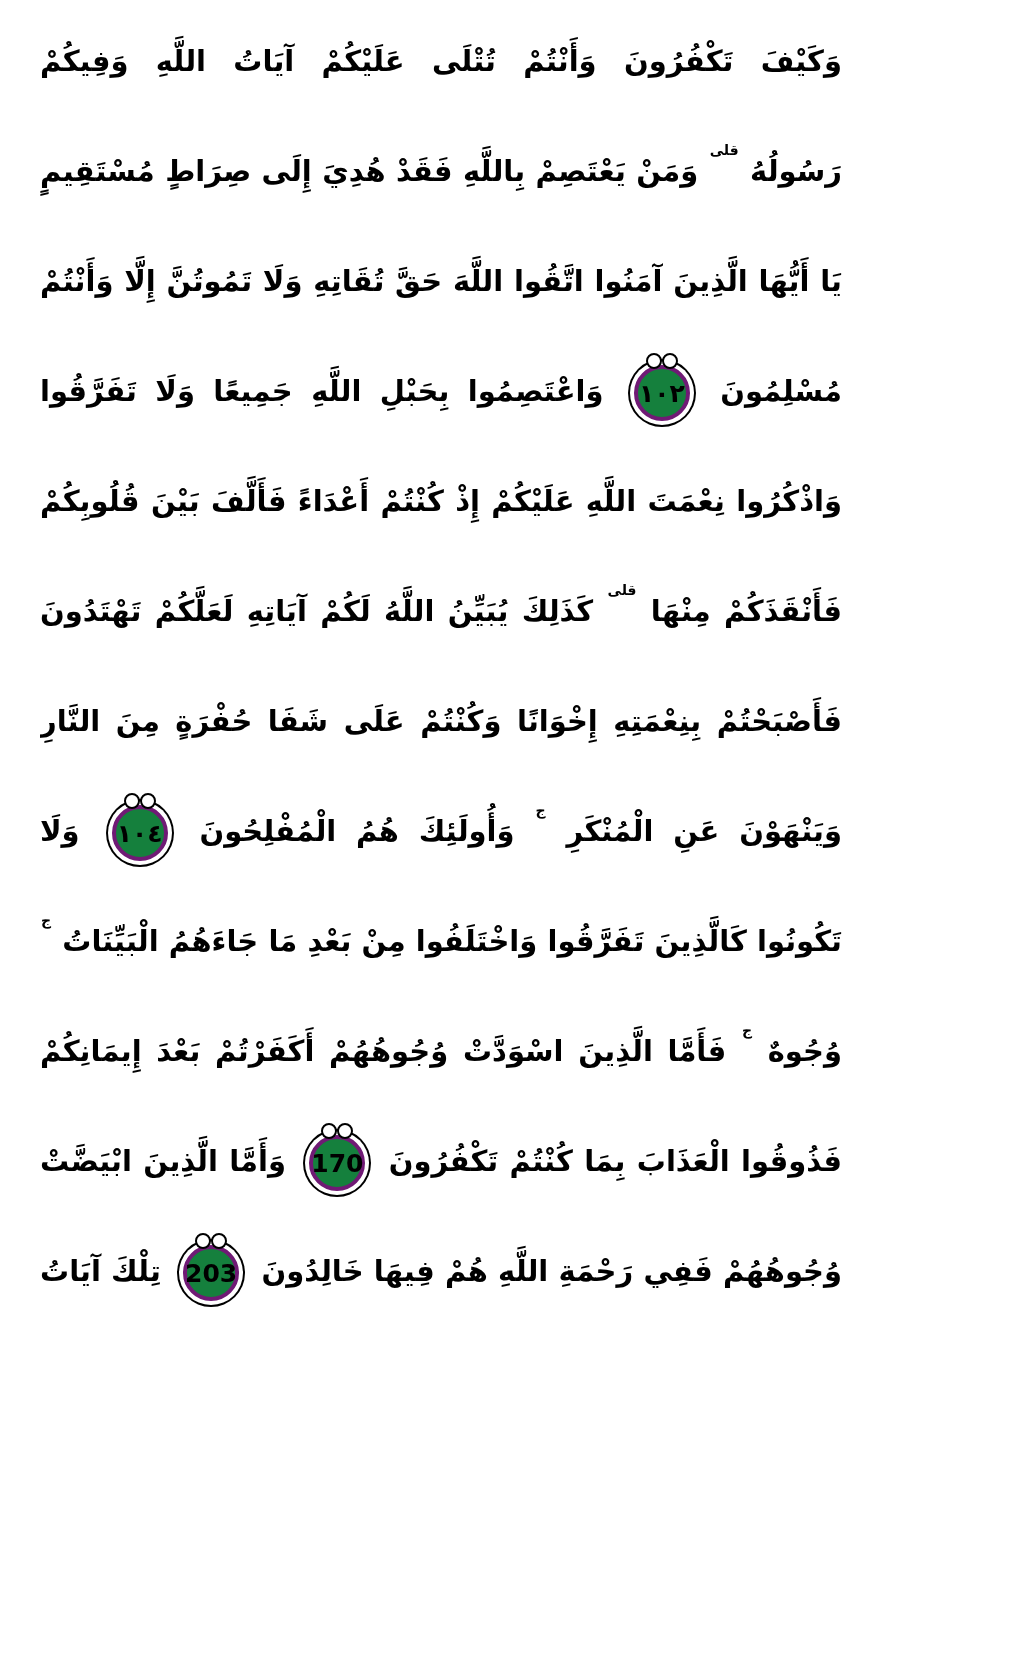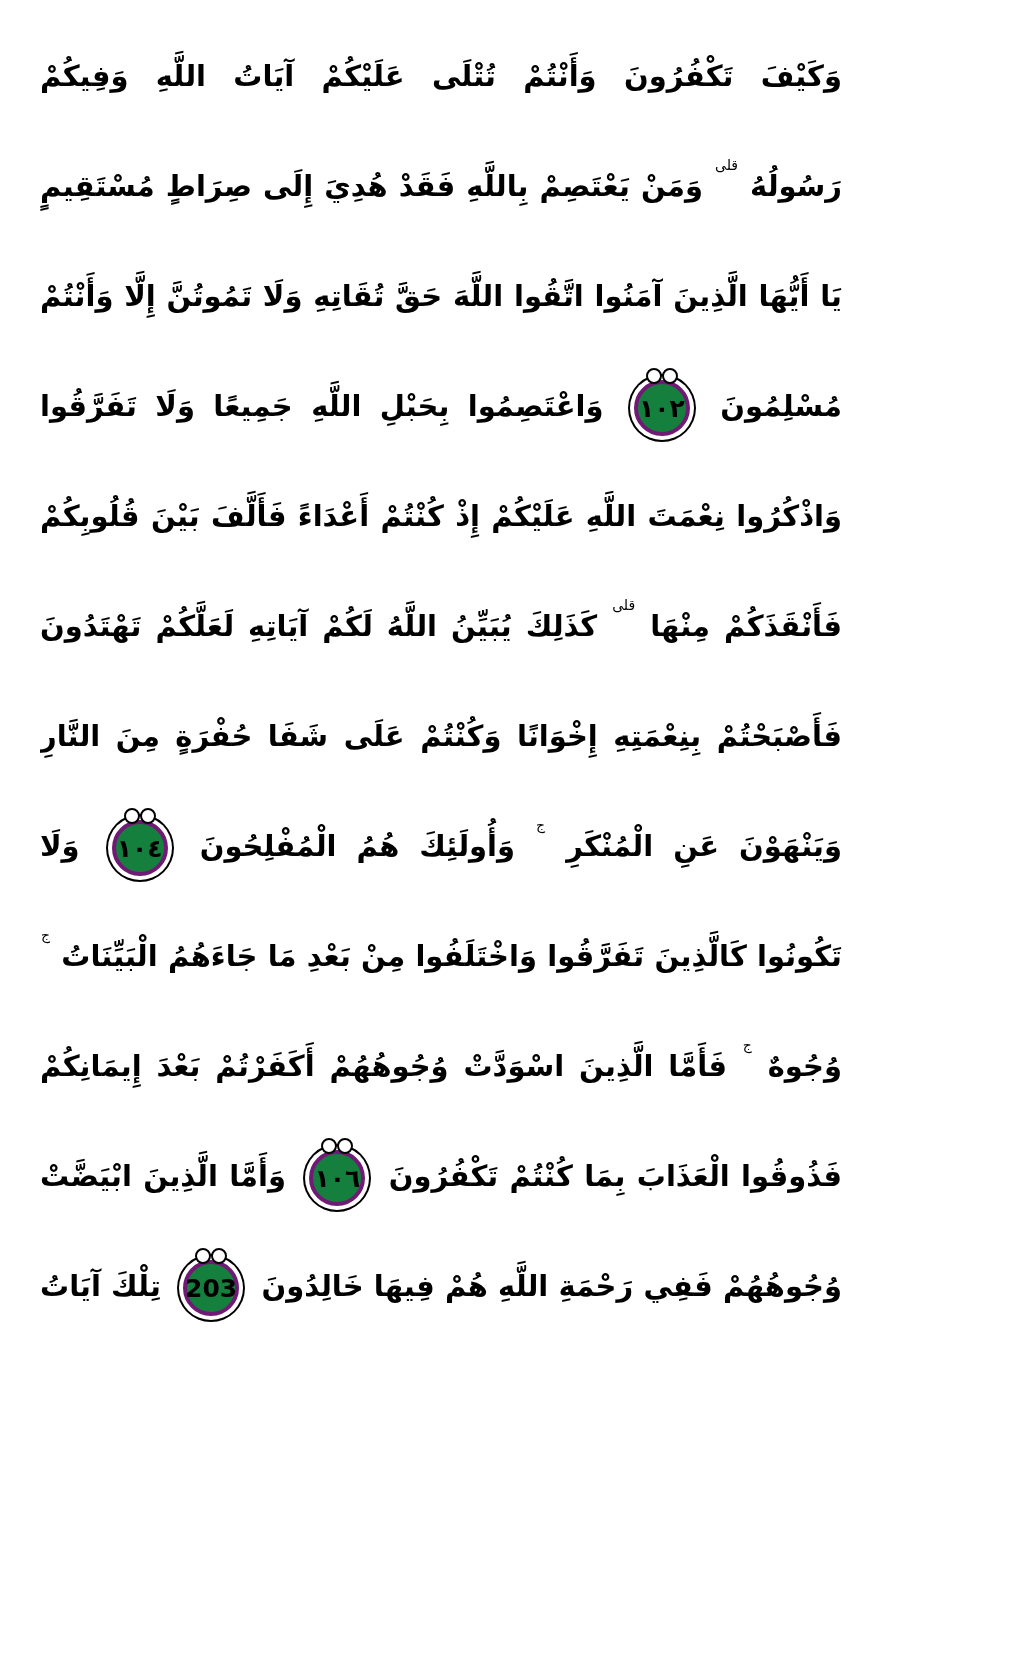--- a/index.html
+++ b/index.html
@@ -10,21 +10,21 @@
   body {
     width: 1024px;
     height: 1656px;
     overflow: hidden;
   }
   .page {
     direction: rtl;
     width: 872px;
     height: 1656px;
     box-sizing: border-box;
-    padding: 21px 30px 3px 40px;
+    padding: 6px 30px 3px 40px;
     background: #ffffff;
     color: #000000;
     font-family: "DejaVu Sans", sans-serif;
   }
   .line {
     height: 110px;
     line-height: 110px;
     font-size: 29px;
     font-weight: 700;
     text-align: justify;
@@ -32,21 +32,21 @@
     -moz-text-align-last: justify;
     text-justify: inter-word;
     white-space: normal;
     overflow: hidden;
   }
   .seg-text {
     color: #000000;
   }
   .seg-waqf {
     font-size: 14px;
-    font-weight: 400;
+    font-weight: 700;
     vertical-align: 26px;
     line-height: 1;
     margin: 0 1px;
   }
   .seg-marker {
     display: inline-flex;
     align-items: center;
     justify-content: center;
     width: 56px;
     height: 56px;
@@ -84,15 +84,15 @@
   <div class="line"><span class="seg-text">وَكَيْفَ تَكْفُرُونَ وَأَنْتُمْ تُتْلَى عَلَيْكُمْ آيَاتُ اللَّهِ وَفِيكُمْ</span></div>
   <div class="line"><span class="seg-text">رَسُولُهُ</span> <span class="seg-waqf">قلى</span> <span class="seg-text">وَمَنْ يَعْتَصِمْ بِاللَّهِ فَقَدْ هُدِيَ إِلَى صِرَاطٍ مُسْتَقِيمٍ</span> <span class="seg-marker">١٠١</span></div>
   <div class="line"><span class="seg-text">يَا أَيُّهَا الَّذِينَ آمَنُوا اتَّقُوا اللَّهَ حَقَّ تُقَاتِهِ وَلَا تَمُوتُنَّ إِلَّا وَأَنْتُمْ</span></div>
   <div class="line"><span class="seg-text">مُسْلِمُونَ</span> <span class="seg-marker">١٠٢</span> <span class="seg-text">وَاعْتَصِمُوا بِحَبْلِ اللَّهِ جَمِيعًا وَلَا تَفَرَّقُوا</span></div>
   <div class="line"><span class="seg-text">وَاذْكُرُوا نِعْمَتَ اللَّهِ عَلَيْكُمْ إِذْ كُنْتُمْ أَعْدَاءً فَأَلَّفَ بَيْنَ قُلُوبِكُمْ</span></div>
   <div class="line"><span class="seg-text">فَأَنْقَذَكُمْ مِنْهَا</span> <span class="seg-waqf">قلى</span> <span class="seg-text">كَذَلِكَ يُبَيِّنُ اللَّهُ لَكُمْ آيَاتِهِ لَعَلَّكُمْ تَهْتَدُونَ</span></div>
   <div class="line"><span class="seg-text">فَأَصْبَحْتُمْ بِنِعْمَتِهِ إِخْوَانًا وَكُنْتُمْ عَلَى شَفَا حُفْرَةٍ مِنَ النَّارِ</span></div>
   <div class="line"><span class="seg-text">وَيَنْهَوْنَ عَنِ الْمُنْكَرِ</span> <span class="seg-waqf">ج</span> <span class="seg-text">وَأُولَئِكَ هُمُ الْمُفْلِحُونَ</span> <span class="seg-marker">١٠٤</span> <span class="seg-text">وَلَا</span></div>
   <div class="line"><span class="seg-text">تَكُونُوا كَالَّذِينَ تَفَرَّقُوا وَاخْتَلَفُوا مِنْ بَعْدِ مَا جَاءَهُمُ الْبَيِّنَاتُ</span> <span class="seg-waqf">ج</span></div>
   <div class="line"><span class="seg-text">وُجُوهٌ</span> <span class="seg-waqf">ج</span> <span class="seg-text">فَأَمَّا الَّذِينَ اسْوَدَّتْ وُجُوهُهُمْ أَكَفَرْتُمْ بَعْدَ إِيمَانِكُمْ</span></div>
-  <div class="line"><span class="seg-text">فَذُوقُوا الْعَذَابَ بِمَا كُنْتُمْ تَكْفُرُونَ</span> <span class="seg-marker">١٠٦</span> <span class="seg-text">وَأَمَّا الَّذِينَ ابْيَضَّتْ</span></div>
+  <div class="line"><span class="seg-text">فَذُوقُوا الْعَذَابَ بِمَا كُنْتُمْ تَكْفُرُونَ</span> <span class="seg-marker">170</span> <span class="seg-text">وَأَمَّا الَّذِينَ ابْيَضَّتْ</span></div>
   <div class="line"><span class="seg-text">وُجُوهُهُمْ فَفِي رَحْمَةِ اللَّهِ هُمْ فِيهَا خَالِدُونَ</span> <span class="seg-marker">203</span> <span class="seg-text">تِلْكَ آيَاتُ</span></div>
 </div>
 
 </body></html>

